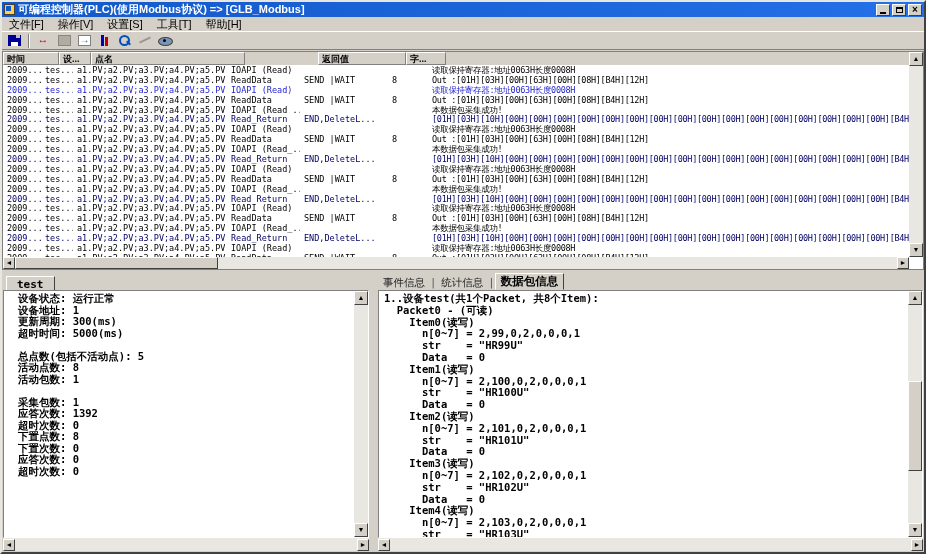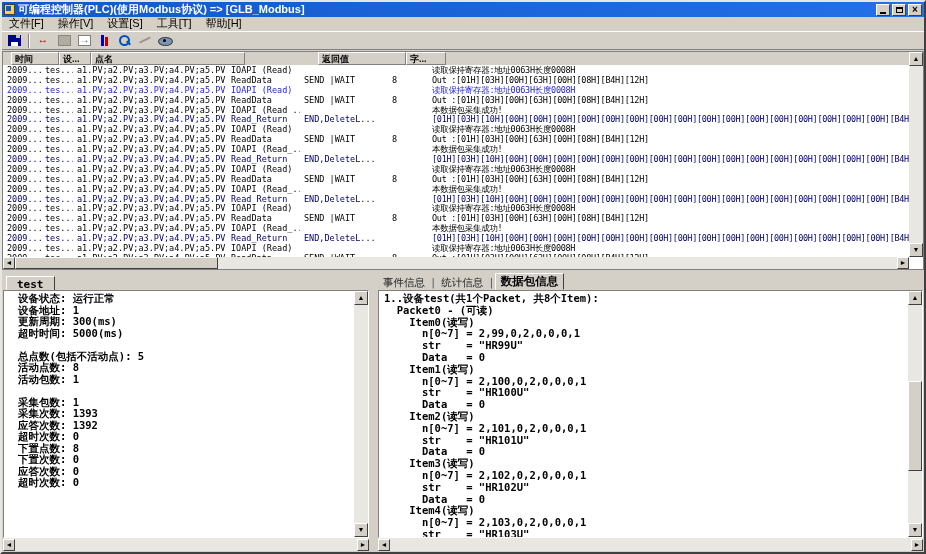--- a/index.html
+++ b/index.html
@@ -22,21 +22,21 @@
   .title-text { font-size:11px; font-weight:bold; white-space:nowrap; overflow:hidden; letter-spacing:0; }
   .win-btns { margin-left:auto; display:flex; gap:2px; }
   .wbtn { width:14px; height:12px; background:#d4d0c8;
     border:1px solid; border-color:#fff #404040 #404040 #fff;
     display:flex; align-items:center; justify-content:center; color:#000; }
   .glyph-min { width:6px; height:2px; background:#000; margin-top:6px; }
   .glyph-restore { width:7px; height:6px; border:1px solid #000; border-top-width:2px; background:#d4d0c8; }
   .glyph-close { font-size:10px; font-weight:bold; line-height:10px; }
   
   .menubar { position:absolute; left:0; top:15px; right:8px; height:14px;
-    display:flex; align-items:flex-start; font-size:11px; color:#000; }
+    display:flex; align-items:center; font-size:11px; color:#000; }
   .menu-item { padding:0 7px; height:13px; line-height:13px; cursor:default; }
   
   .toolbar { position:absolute; left:0; top:29px; right:0; height:19px;
     border-top:1px solid #fff; border-bottom:1px solid #808080;
     display:flex; align-items:center; padding-left:3px; gap:2px; }
   .tbtn { width:18px; height:16px; display:flex; align-items:center; justify-content:center; }
   .tsep { width:2px; height:14px; border-left:1px solid #808080; border-right:1px solid #fff; margin:0 3px; }
   .ic { position:relative; width:13px; height:11px; }
   .ic-floppy { background:#000099; }
   .ic-floppy::after { content:""; position:absolute; left:3px; bottom:0; width:7px; height:4px; background:#fff; }
@@ -150,21 +150,21 @@
     <div class="tbtn">
         <div class="ic ic-pen"></div>
       </div>
     <div class="tbtn">
         <div class="ic ic-eye"></div>
       </div>
   </div>
 
   <div class="log">
     <div class="log-header">
-        <div class="hcell" style="width: 48px; margin-left: 8px;">时间</div>
+        <div class="hcell" style="width: 56px;">时间</div>
         <div class="hcell" style="width: 32px;">设...</div>
         <div class="hcell" style="width: 154px;">点名</div>
         <div class="hcell" style="width: 73px; margin-top: 32px;">调用位置</div>
         <div class="hcell" style="width: 88px;">返回值</div>
         <div class="hcell" style="width: 40px;">字...</div>
       </div>
     <div class="log-body">
         <div class="lrow normal">
           <div class="cell c-time" style="width: 38px;">2009...</div>
           <div class="cell c-device" style="width: 32px;">tes...</div>
@@ -366,21 +366,20 @@
             <div class="stat-line">设备状态: 运行正常</div>
             <div class="stat-line">设备地址: 1</div>
             <div class="stat-line">更新周期: 300(ms)</div>
             <div class="stat-line">超时时间: 5000(ms)</div>
             <div class="stat-line">&nbsp;</div>
             <div class="stat-line">总点数(包括不活动点): 5</div>
             <div class="stat-line">活动点数: 8</div>
             <div class="stat-line">活动包数: 1</div>
             <div class="stat-line">&nbsp;</div>
             <div class="stat-line">采集包数: 1</div>
-            <div class="stat-line">采集次数: 1393</div>
             <div class="stat-line">应答次数: 1392</div>
             <div class="stat-line">超时次数: 0</div>
             <div class="stat-line">下置点数: 8</div>
             <div class="stat-line">下置次数: 0</div>
             <div class="stat-line">应答次数: 0</div>
             <div class="stat-line">超时次数: 0</div>
           </div>
         <div class="strack" style="right:0; top:0; width:14px; bottom:0;"></div>
         <div class="sbtn" style="right:0; top:0;">▲</div>
         <div class="sbtn" style="right:0; bottom:0;">▼</div>

